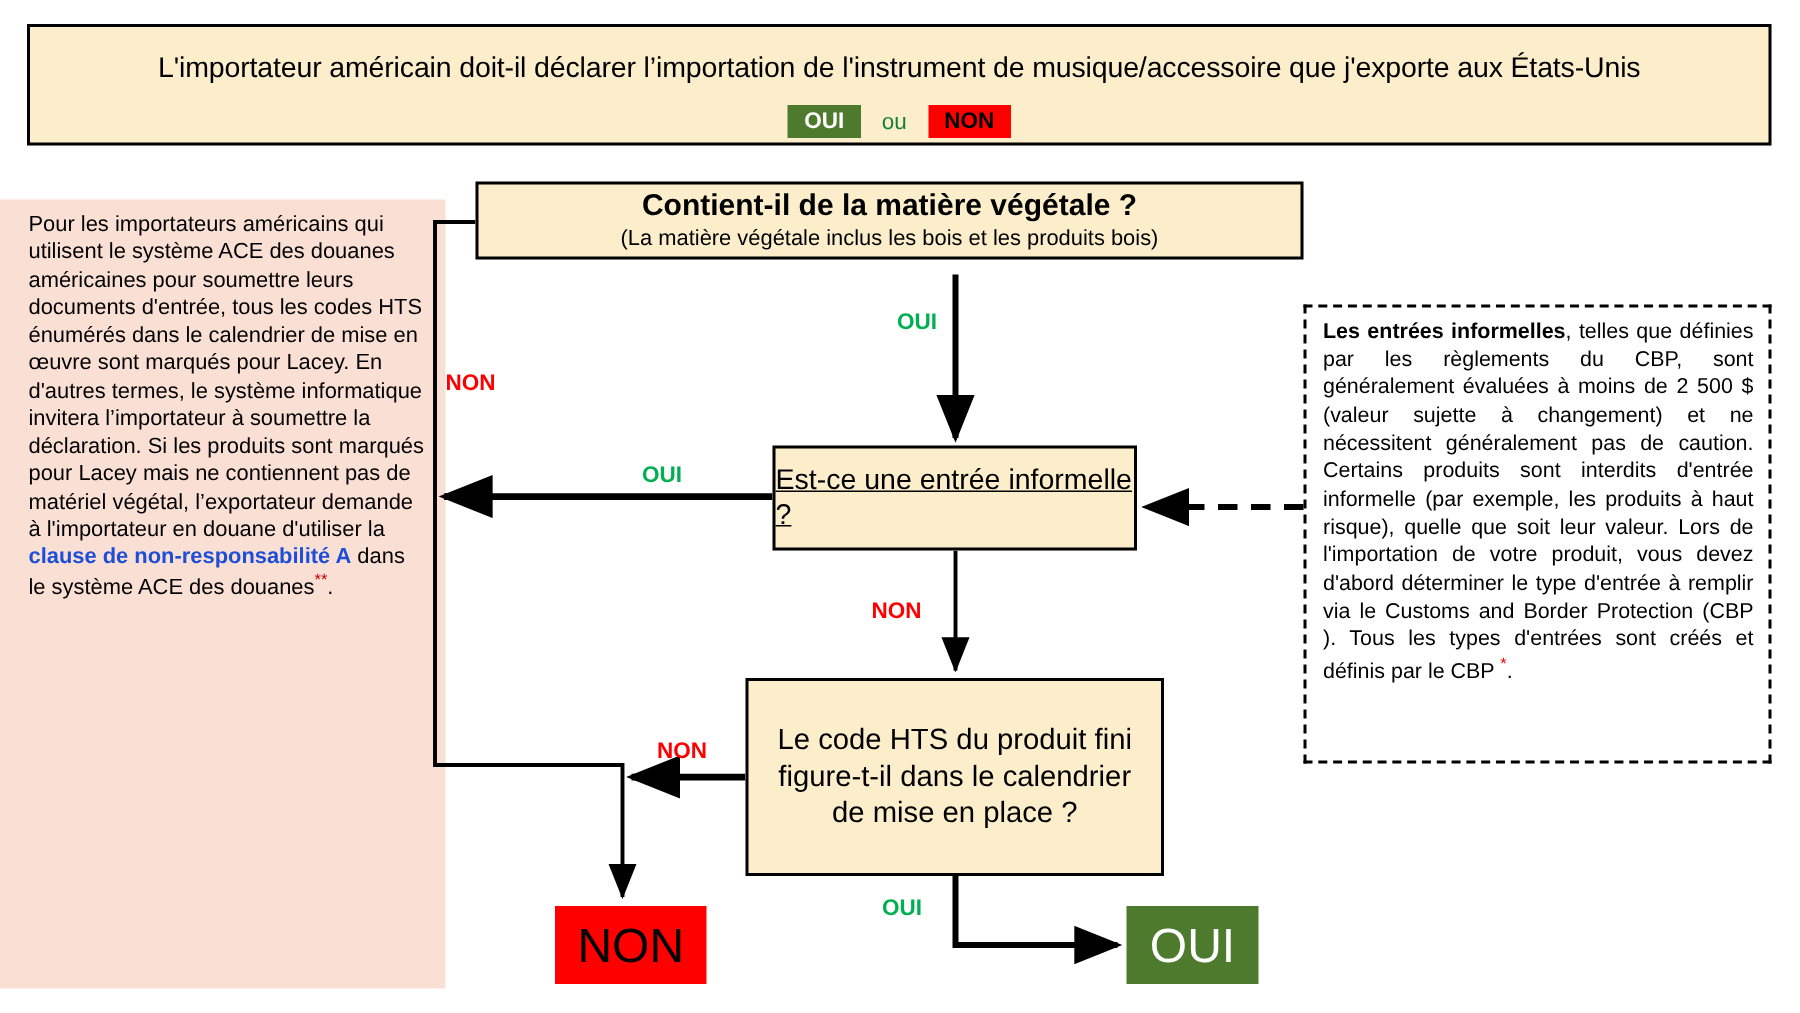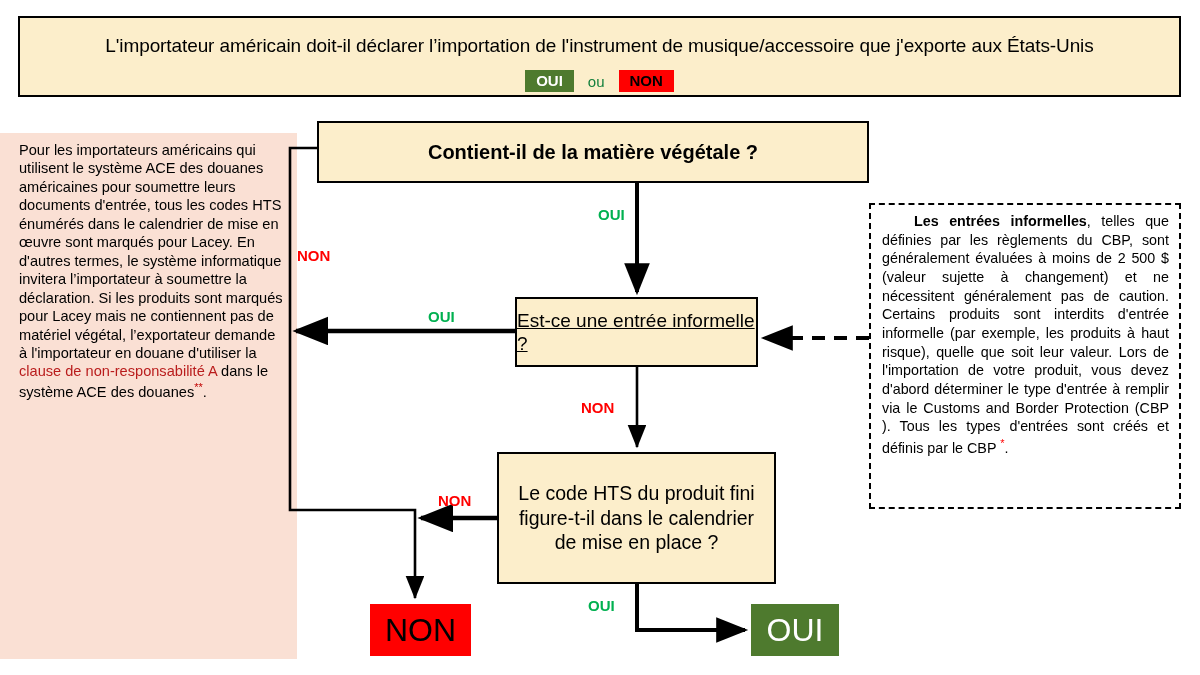--- a/index.html
+++ b/index.html
@@ -81,21 +81,21 @@
     padding: 8px 14px 6px 19px;
   }
   .left-panel p {
     margin: 0;
     font-size: 14.6px;
     line-height: 1.265;
     color: #000000;
   }
   .lp-red { color: #c00000; }
   .lp-red-bold { color: #c00000; font-weight: bold; }
-  .lp-bold { font-weight: normal; color: #b91c1c; }
+  .lp-bold { font-weight: bold; color: #1d4ed8; }
   .lp-star { color: #c00000; font-size: 11px; vertical-align: super; }
 
   
   .right-note {
     position: absolute;
     left: 869px;
     top: 203px;
     width: 312px;
     height: 306px;
     border: 2px dashed #000000;
@@ -103,40 +103,40 @@
     background: #ffffff;
     padding: 7px 10px 6px 11px;
   }
   .right-note p {
     margin: 0;
     font-size: 14.3px;
     line-height: 1.305;
     color: #000000;
     text-align: justify;
   }
-  .rn-bold { font-weight: bold; margin-left: 32px; }
+  .rn-bold { font-weight: bold; }
   .rn-star { color: #ff0000; font-size: 11px; vertical-align: super; }
 
   
   .dbox {
     position: absolute;
     background: #fceecb;
     border: 2px solid #000000;
     box-sizing: border-box;
     display: flex;
     flex-direction: column;
     align-items: center;
     justify-content: center;
     color: #000000;
   }
   #box-vegetal {
     left: 317px;
     top: 121px;
     width: 552px;
-    height: 62px;
+    height: 52px;
   }
   #box-vegetal .dbox-title {
     font-size: 20px;
     font-weight: bold;
     line-height: 1.1;
   }
   #box-vegetal .dbox-sub {
     font-size: 14.6px;
     line-height: 1.15;
     margin-top: 3px;
@@ -262,20 +262,21 @@
 
     <line x1="497" y1="518" x2="421" y2="518" stroke="#000000" stroke-width="4.5" marker-end="url(#arrow)"></line>
 
     <polyline points="637,584 637,630 745,630" fill="none" stroke="#000000" stroke-width="4" marker-end="url(#arrow)"></polyline>
 
     <line x1="869" y1="338" x2="764" y2="338" stroke="#000000" stroke-width="4" stroke-dasharray="13,9" marker-end="url(#arrow)"></line>
   </svg>
 
   <div class="dbox" id="box-vegetal">
     <div class="dbox-title">Contient-il de la matière végétale ?</div>
+    <div class="dbox-sub">(La matière végétale inclus les bois et les produits bois)</div>
   </div>
 
   <div class="dbox" id="box-informelle">
     <div class="dbox-title">Est-ce une entrée informelle ?</div>
   </div>
 
   <div class="dbox" id="box-hts">
     <div class="dbox-title">Le code HTS du produit fini figure-t-il dans le calendrier de mise en place ?</div>
   </div>
 

